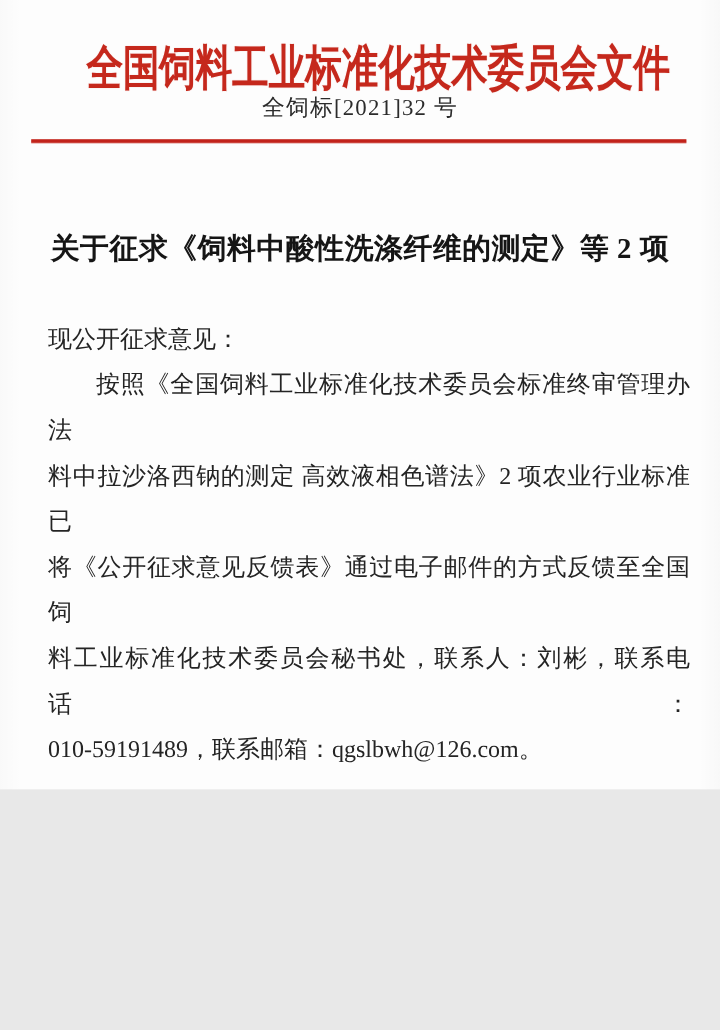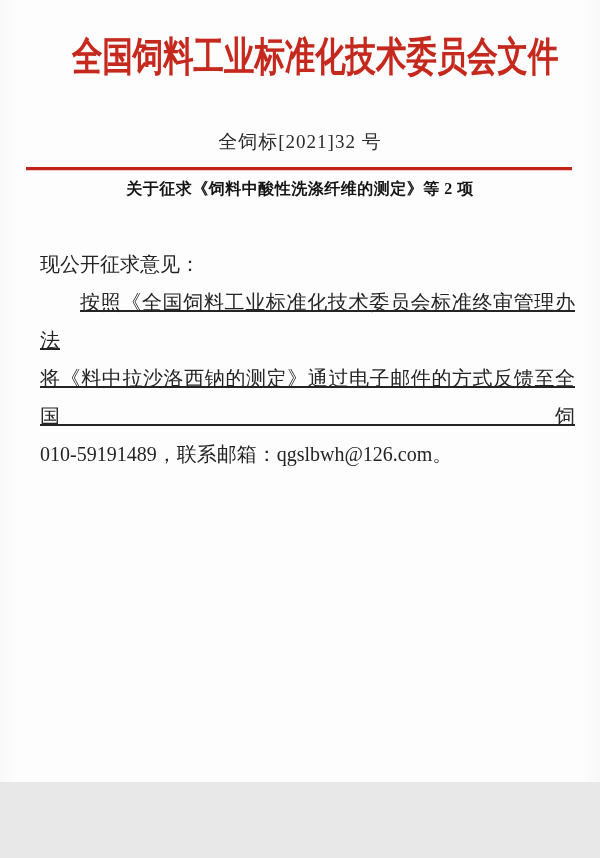--- a/index.html
+++ b/index.html
@@ -3,21 +3,21 @@
 <meta charset="utf-8">
 <style>
   html, body {
     margin: 0;
     padding: 0;
     background: #e8e8e8;
   }
   .page {
     position: relative;
     width: 600px;
-    height: 782px;
+    height: 658px;
     margin: 0 auto;
     background: #fdfdfd;
     background-image: linear-gradient(90deg, rgba(0,0,0,0.015) 0%, rgba(0,0,0,0) 3%, rgba(0,0,0,0) 97%, rgba(0,0,0,0.02) 100%);
     overflow: hidden;
     box-sizing: border-box;
     padding-top: 34px;
     font-family: "Liberation Serif", "DejaVu Serif", serif;
     color: #262626;
   }
 
@@ -29,59 +29,58 @@
     font-weight: 700;
     color: #c5281c;
     white-space: nowrap;
     transform: scaleX(0.76);
     transform-origin: 50% 0;
     text-shadow: 0 0 1px rgba(197,40,28,0.35);
   }
 
   
   .doc-number {
-    margin-top: 51px;
     text-align: center;
     font-size: 19px;
     line-height: 22px;
     letter-spacing: 1px;
     color: #2b2b2b;
   }
 
   
   .red-rule {
     margin: 14px 28px 0 26px;
     height: 3px;
     background: #c2231b;
     box-shadow: 0 1px 0 rgba(194,35,27,0.25);
   }
 
   
   .notice-title {
+    margin-top: 70px;
     text-align: center;
     font-weight: 700;
-    font-size: 16px;
+    font-size: 24px;
     line-height: 38px;
     color: #151515;
     letter-spacing: 0.5px;
   }
 
   
   .body-block {
     margin-top: 37px;
     padding: 0 25px 0 40px;
     font-size: 20px;
     line-height: 38px;
     color: #242424;
   }
   .line { }
   .justify {
     text-align: justify;
     text-align-last: justify;
-    text-decoration: underline;
   }
   .indent {
     text-indent: 2em;
   }
 </style>
 </head>
 <body>
 
 <div class="page">
 
@@ -91,17 +90,19 @@
 
   <div class="red-rule"></div>
 
   <div class="notice-title">
     <div>关于征求《饲料中酸性洗涤纤维的测定》等 2 项</div>
   </div>
 
   <div class="body-block">
     <div class="line">现公开征求意见：</div>
     <div class="line justify indent">按照《全国饲料工业标准化技术委员会标准终审管理办法</div>
-    <div class="line justify">将《料中拉沙洛西钠的测定》通过电子邮件的方式反馈至全国饲</div>
+    <div class="line justify">料中拉沙洛西钠的测定 高效液相色谱法》2 项农业行业标准已</div>
+    <div class="line justify">将《公开征求意见反馈表》通过电子邮件的方式反馈至全国饲</div>
+    <div class="line justify">料工业标准化技术委员会秘书处，联系人：刘彬，联系电话：</div>
     <div class="line">010-59191489，联系邮箱：qgslbwh@126.com。</div>
   </div>
 
 </div>
 
 </body></html>

